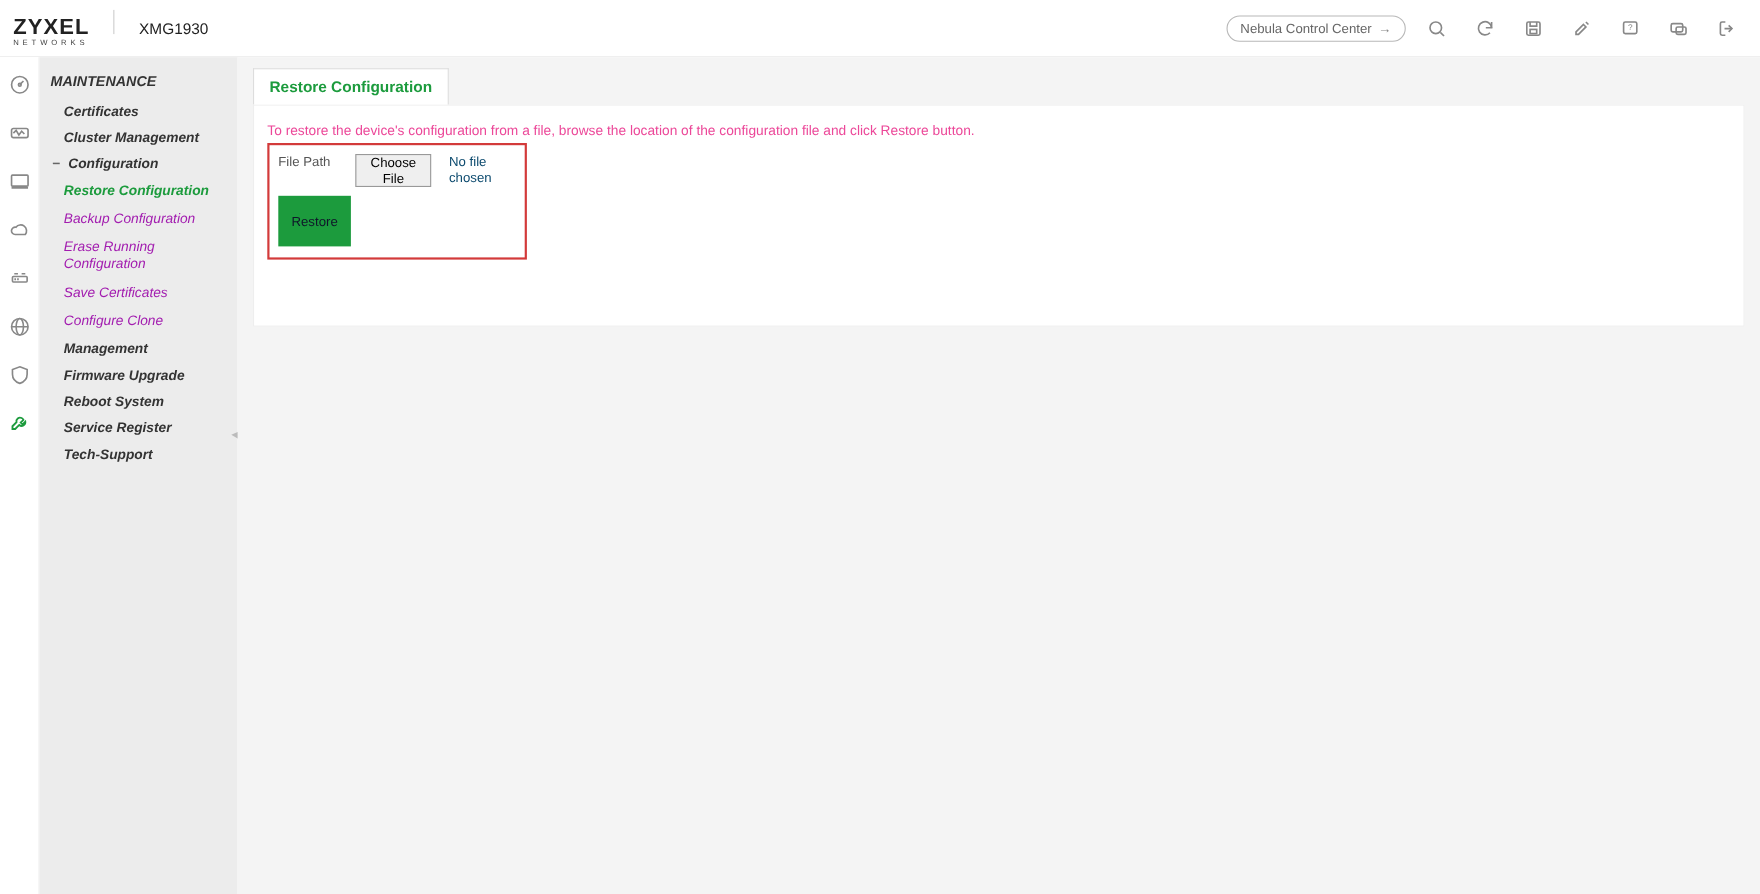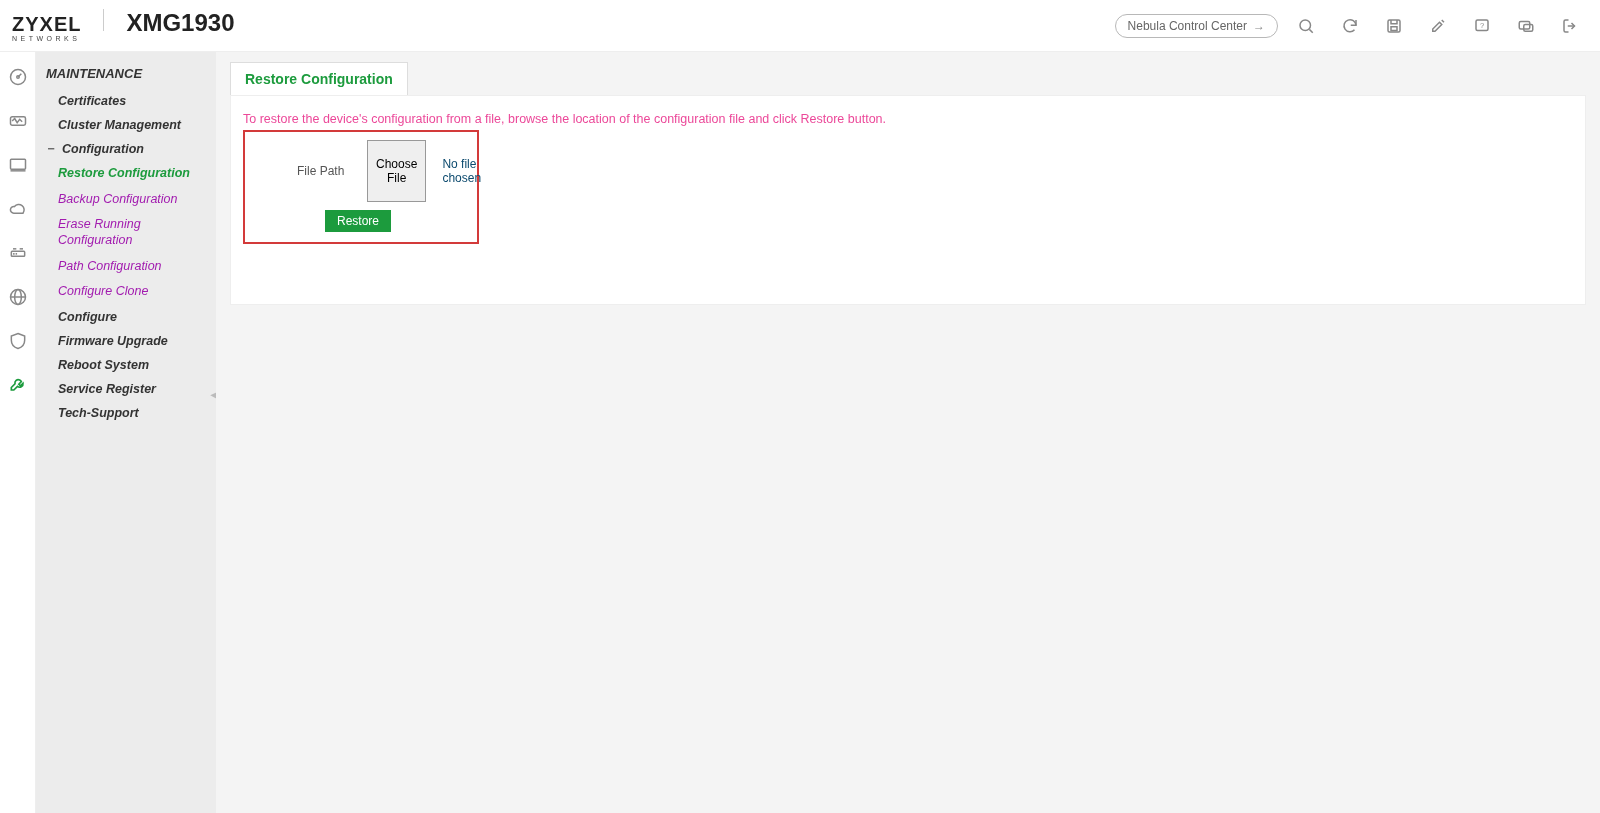--- a/index.html
+++ b/index.html
@@ -43,22 +43,22 @@
       color: #444;
       margin-top: 1px;
     }
     .divider {
       width: 1px;
       height: 22px;
       background: #ccc;
       margin: 0 10px;
     }
     .model-name {
-      font-size: 24px;
-      font-weight: 700;
+      font-size: 14px;
+      font-weight: 400;
       color: #222;
     }
     .top-spacer { flex: 1; }
     .ncc-btn {
       border: 1px solid #b8b8b8;
       border-radius: 14px;
       padding: 4px 12px;
       font-size: 12px;
       color: #666;
       background: #fff;
@@ -197,42 +197,39 @@
       color: #ec4899;
     }
     .form-block {
       margin-top: 4px;
       border: 2px solid #d33a3a;
       padding: 8px 8px 10px;
       width: 236px;
     }
     .form-row {
       display: flex;
-      align-items: center;
       gap: 16px;
       font-size: 12px;
       color: #555;
-      margin-left: 44px;
     }
     .field-label { min-width: 54px; }
     .file-btn {
       border: 1px solid #999;
       background: #efefef;
-      padding: 16px 8px;
+      padding: 0 8px;
       font-size: 12px;
       cursor: pointer;
     }
     .file-status { font-size: 12px; color: #0c4a6e; }
     .restore-btn {
       margin-top: 8px;
-      margin-left: 72px;
       background: #1c9b3d;
-      color: #ffffff;
+      color: #0f172a;
       border: none;
-      padding: 4px 12px;
+      padding: 16px 12px;
       font-size: 12px;
       cursor: pointer;
     }
   </style>
 </head>
 <body>
 
 <div class="topbar">
   <div class="brand-wrap">
     <div class="brand">
@@ -356,24 +353,24 @@
     <div class="menu-item">Certificates</div>
     <div class="menu-item">Cluster Management</div>
 
     <div class="menu-item expander">
       <span class="minus">−</span>
       <span>Configuration</span>
     </div>
     <div class="submenu-item active">Restore Configuration</div>
     <div class="submenu-item">Backup Configuration</div>
     <div class="submenu-item">Erase Running Configuration</div>
-    <div class="submenu-item">Path Configuration</div>
+    <div class="submenu-item">Save Certificates</div>
     <div class="submenu-item">Configure Clone</div>
 
-    <div class="menu-item">Configure</div>
+    <div class="menu-item">Management</div>
     <div class="menu-item">Firmware Upgrade</div>
     <div class="menu-item">Reboot System</div>
     <div class="menu-item">Service Register</div>
     <div class="menu-item">Tech-Support</div>
 
     <div class="sidebar-collapse">◀</div>
   </div>
 
   <div class="content">
     <div class="tab-row">

